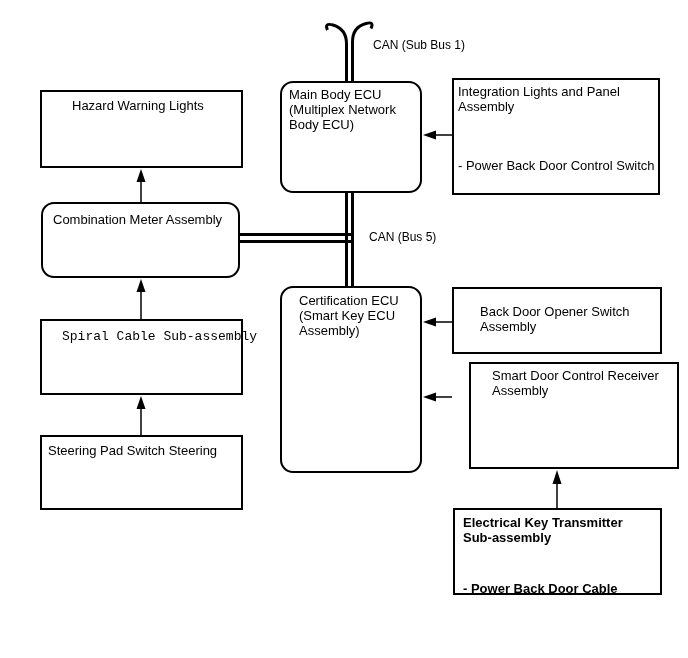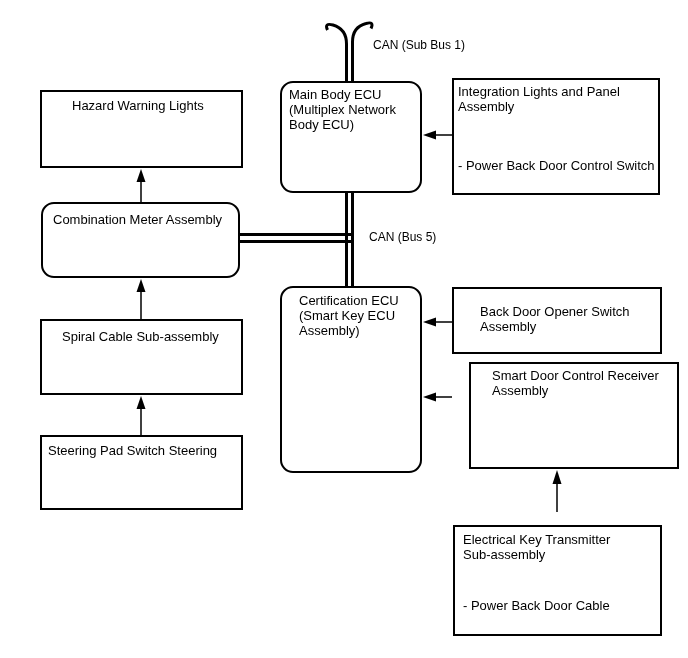--- a/index.html
+++ b/index.html
@@ -27,36 +27,36 @@
   .detail{position:absolute;white-space:nowrap;}
   .buslabel{
     position:absolute;z-index:3;
     font-size:12px;line-height:15px;white-space:nowrap;
   }
   
   #box-hazard      {left:40px;  top:90px;  width:203px; height:78px;}
   #box-hazard .bt      {left:30px; top:6px;}
   #box-combination {left:41px;  top:202px; width:199px; height:76px;}
   #box-combination .bt {left:10px; top:8px;}
-  #box-spiral      {left:40px;  top:319px; width:203px; height:76px;}
+  #box-spiral      {left:40px;  top:319px; width:203px; height:76px;font-family:Liberation Mono, monospace;}
   #box-spiral .bt      {left:20px; top:8px;}
   #box-steering    {left:40px;  top:435px; width:203px; height:75px;}
   #box-steering .bt    {left:6px;  top:6px;}
   #box-mainbody    {left:280px; top:81px;  width:142px; height:112px;}
   #box-mainbody .bt    {left:7px;  top:4px;  width:126px;}
   #box-integration {left:452px; top:78px;  width:208px; height:117px;}
   #box-integration .bt {left:4px;  top:4px;  width:185px;}
   #box-integration .detail{left:4px; top:78px;text-align:center;}
   #box-cert        {left:280px; top:286px; width:142px; height:187px;}
   #box-cert .bt        {left:17px; top:5px;  width:112px;}
   #box-backdoor    {left:452px; top:287px; width:210px; height:67px;}
   #box-backdoor .bt    {left:26px; top:7px;  width:165px;margin-top:8px;}
   #box-smartdoor   {left:452px; top:362px; width:210px; height:107px;margin-left:17px;}
   #box-smartdoor .bt   {left:21px; top:4px;  width:175px;}
-  #box-electrical  {left:453px; top:525px; width:209px; height:111px;}
+  #box-electrical  {left:453px; top:508px; width:209px; height:87px;font-weight:bold;}
   #box-electrical .bt  {left:8px;  top:5px;  width:170px;}
   #box-electrical .detail{left:8px; top:71px;}
   #lbl-subbus1{left:373px; top:38px;}
   #lbl-bus5   {left:369px; top:230px;}
   
   .thin{stroke:#000;stroke-width:1.5;fill:none;}
   .bus {stroke:#000;stroke-width:3;fill:none;}
   .head{fill:#000;stroke:none;}
 </style>
 </head>

